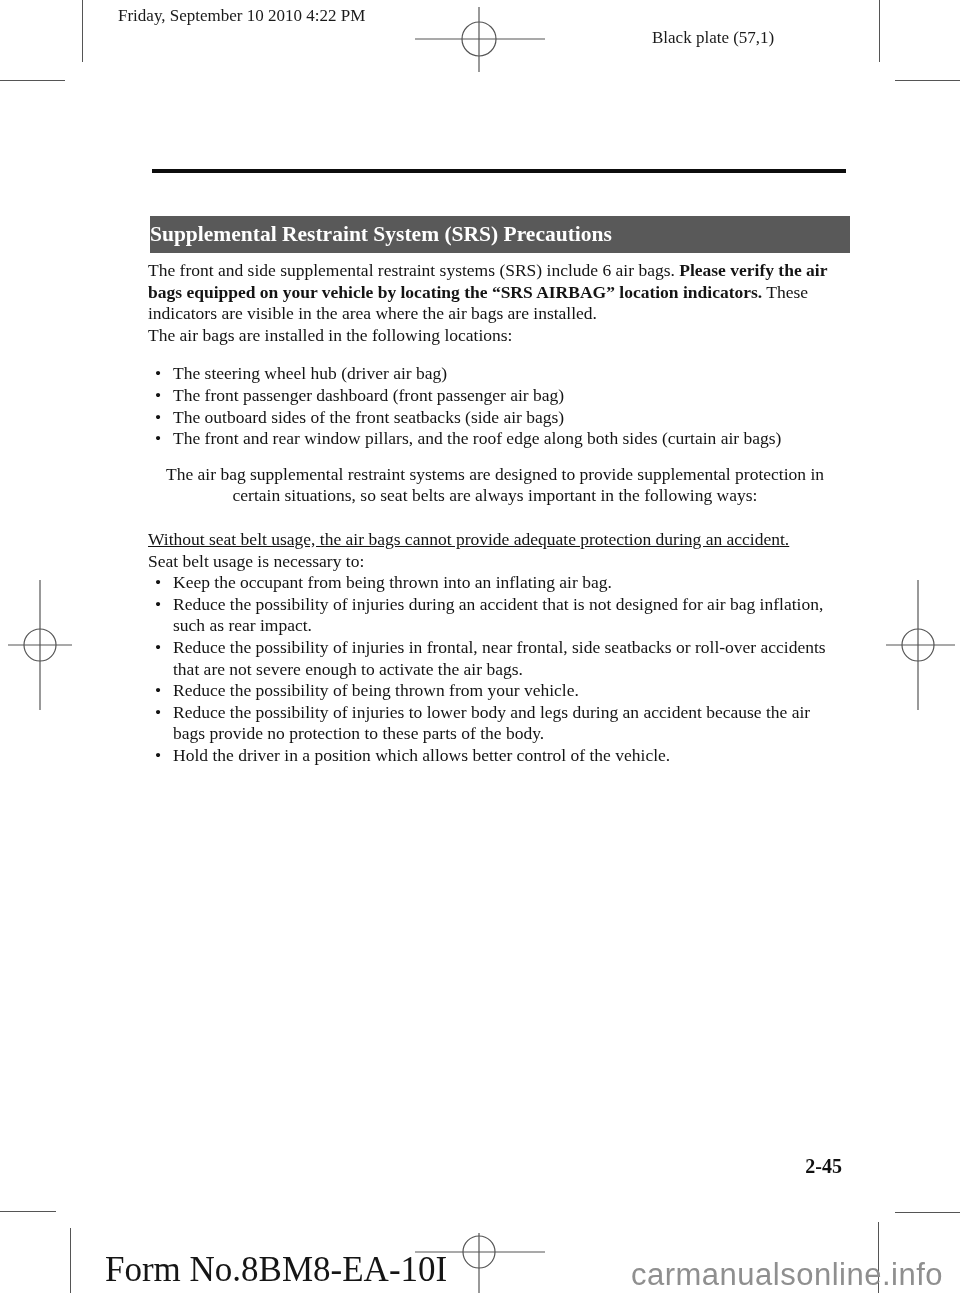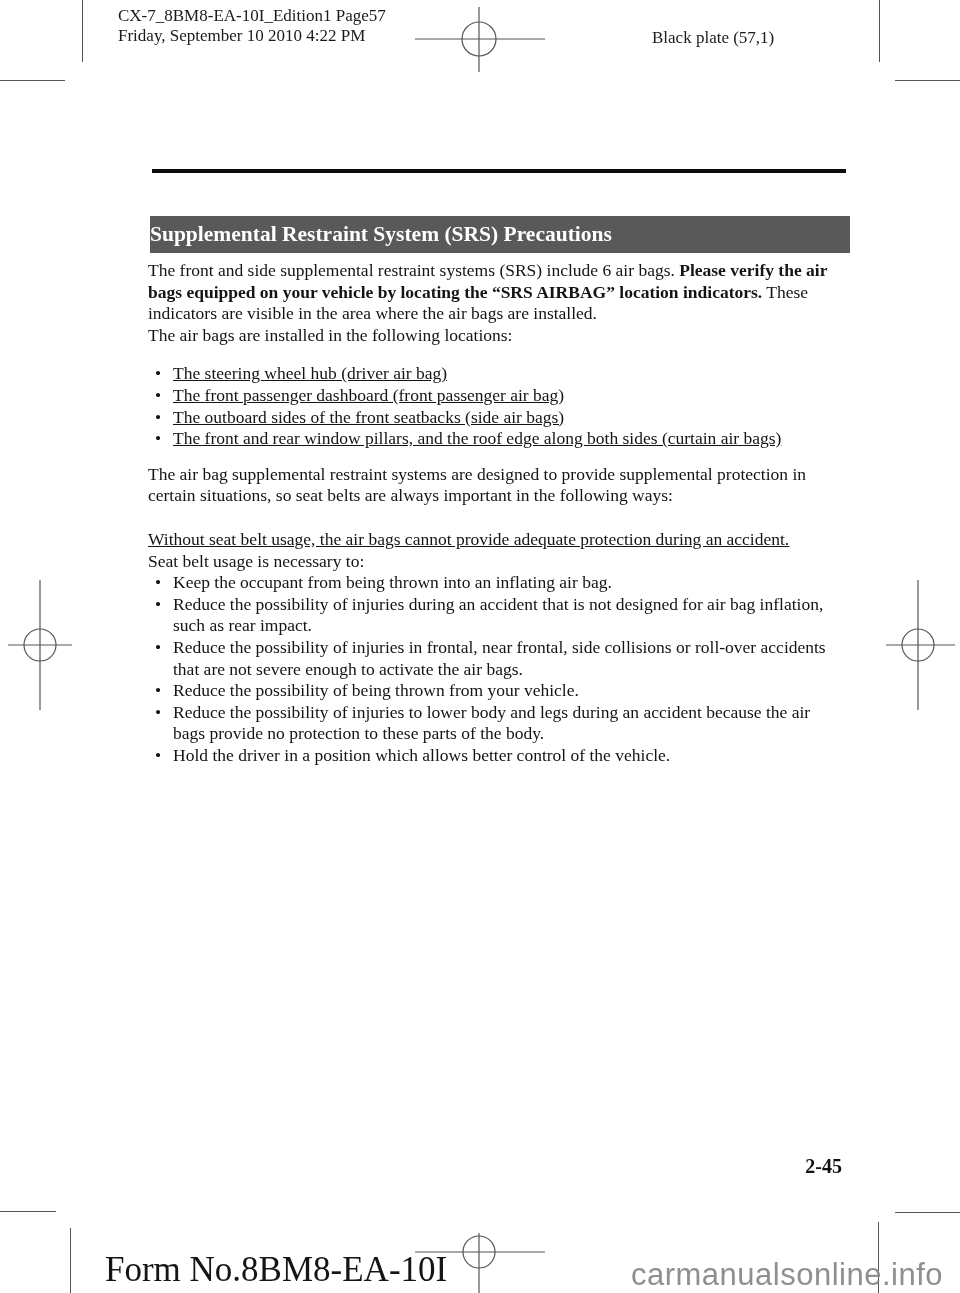--- a/index.html
+++ b/index.html
@@ -19,22 +19,22 @@
   .rule{position:absolute;left:152px;top:169px;width:694px;height:4px;background:#0d0d0d;}
   
   .banner{position:absolute;left:150px;top:216px;width:700px;height:37px;background:#595959;
           color:#fff;font-size:21.5px;font-weight:bold;text-align:left;line-height:37px;}
   
   .content{position:absolute;left:148px;top:260px;width:694px;font-size:17.5px;line-height:21.6px;color:#141414;}
   .content p{margin:0;}
   .content ul{margin:0;padding:0;list-style:none;}
   .content li{position:relative;padding-left:25px;}
   .content li::before{content:"\2022";position:absolute;left:7px;top:0;}
-  .ul-locations{margin-top:17px !important;text-decoration:underline;}
-  .p-supplemental{margin-top:14px !important;}
+  .ul-locations{margin-top:17px !important;}
+  .p-supplemental{margin-top:14px !important;text-align:center;}
   .p-noseatbelt{margin-top:22px !important;text-decoration:underline;}
   
   .page-number{position:absolute;right:118px;top:1155px;font-size:20px;font-weight:bold;color:#111;}
   .form-number{position:absolute;left:105px;top:1250px;font-size:35px;color:#151515;}
   .watermark{position:absolute;right:17px;top:1257px;font-family:"Liberation Sans",sans-serif;
              font-size:31px;color:#8f8f8f;letter-spacing:0.5px;}
 </style>
 </head>
 <body>
 
@@ -64,21 +64,20 @@
       <line x1="40" y1="5" x2="40" y2="135"></line>
       <circle cx="40" cy="70" r="16"></circle>
   </svg>
   <svg class="reg" style="left:409px;top:1228px;" width="140" height="65" viewBox="0 0 140 65">
     <line x1="6" y1="24" x2="136" y2="24"></line>
       <line x1="70" y1="5" x2="70" y2="65"></line>
       <circle cx="70" cy="24" r="16"></circle>
   </svg>
 
   <div class="doc-info">
-    <div>CX-7_8BM8-EA-10I_Edition1 Page57</div>
     <div>Friday, September 10 2010 4:22 PM</div>
   </div>
   <div class="plate">Black plate (57,1)</div>
 
   <div class="rule"></div>
 
   <div class="banner">Supplemental Restraint System (SRS) Precautions</div>
 
   <div class="content">
     <p><span>The front and side supplemental restraint systems (SRS) include 6 air bags. </span><b>Please verify the air bags equipped on your vehicle by locating the “SRS AIRBAG” location indicators.</b><span> These indicators are visible in the area where the air bags are installed.</span></p>
@@ -88,21 +87,21 @@
       <li>The front passenger dashboard (front passenger air bag)</li>
       <li>The outboard sides of the front seatbacks (side air bags)</li>
       <li>The front and rear window pillars, and the roof edge along both sides (curtain air bags)</li>
     </ul>
     <p class="p-supplemental">The air bag supplemental restraint systems are designed to provide supplemental protection in certain situations, so seat belts are always important in the following ways:</p>
     <p class="p-noseatbelt">Without seat belt usage, the air bags cannot provide adequate protection during an accident.</p>
     <p>Seat belt usage is necessary to:</p>
     <ul>
       <li>Keep the occupant from being thrown into an inflating air bag.</li>
       <li>Reduce the possibility of injuries during an accident that is not designed for air bag inflation, such as rear impact.</li>
-      <li>Reduce the possibility of injuries in frontal, near frontal, side collisions or roll-over accidents that are not severe enough to activate the air bags.</li>
+      <li>Reduce the possibility of injuries in frontal, near frontal, side seatbacks or roll-over accidents that are not severe enough to activate the air bags.</li>
       <li>Reduce the possibility of being thrown from your vehicle.</li>
       <li>Reduce the possibility of injuries to lower body and legs during an accident because the air bags provide no protection to these parts of the body.</li>
       <li>Hold the driver in a position which allows better control of the vehicle.</li>
     </ul>
   </div>
 
   <div class="page-number">2-45</div>
   <div class="form-number">Form No.8BM8-EA-10I</div>
   <div class="watermark">carmanualsonline.info</div>
 

